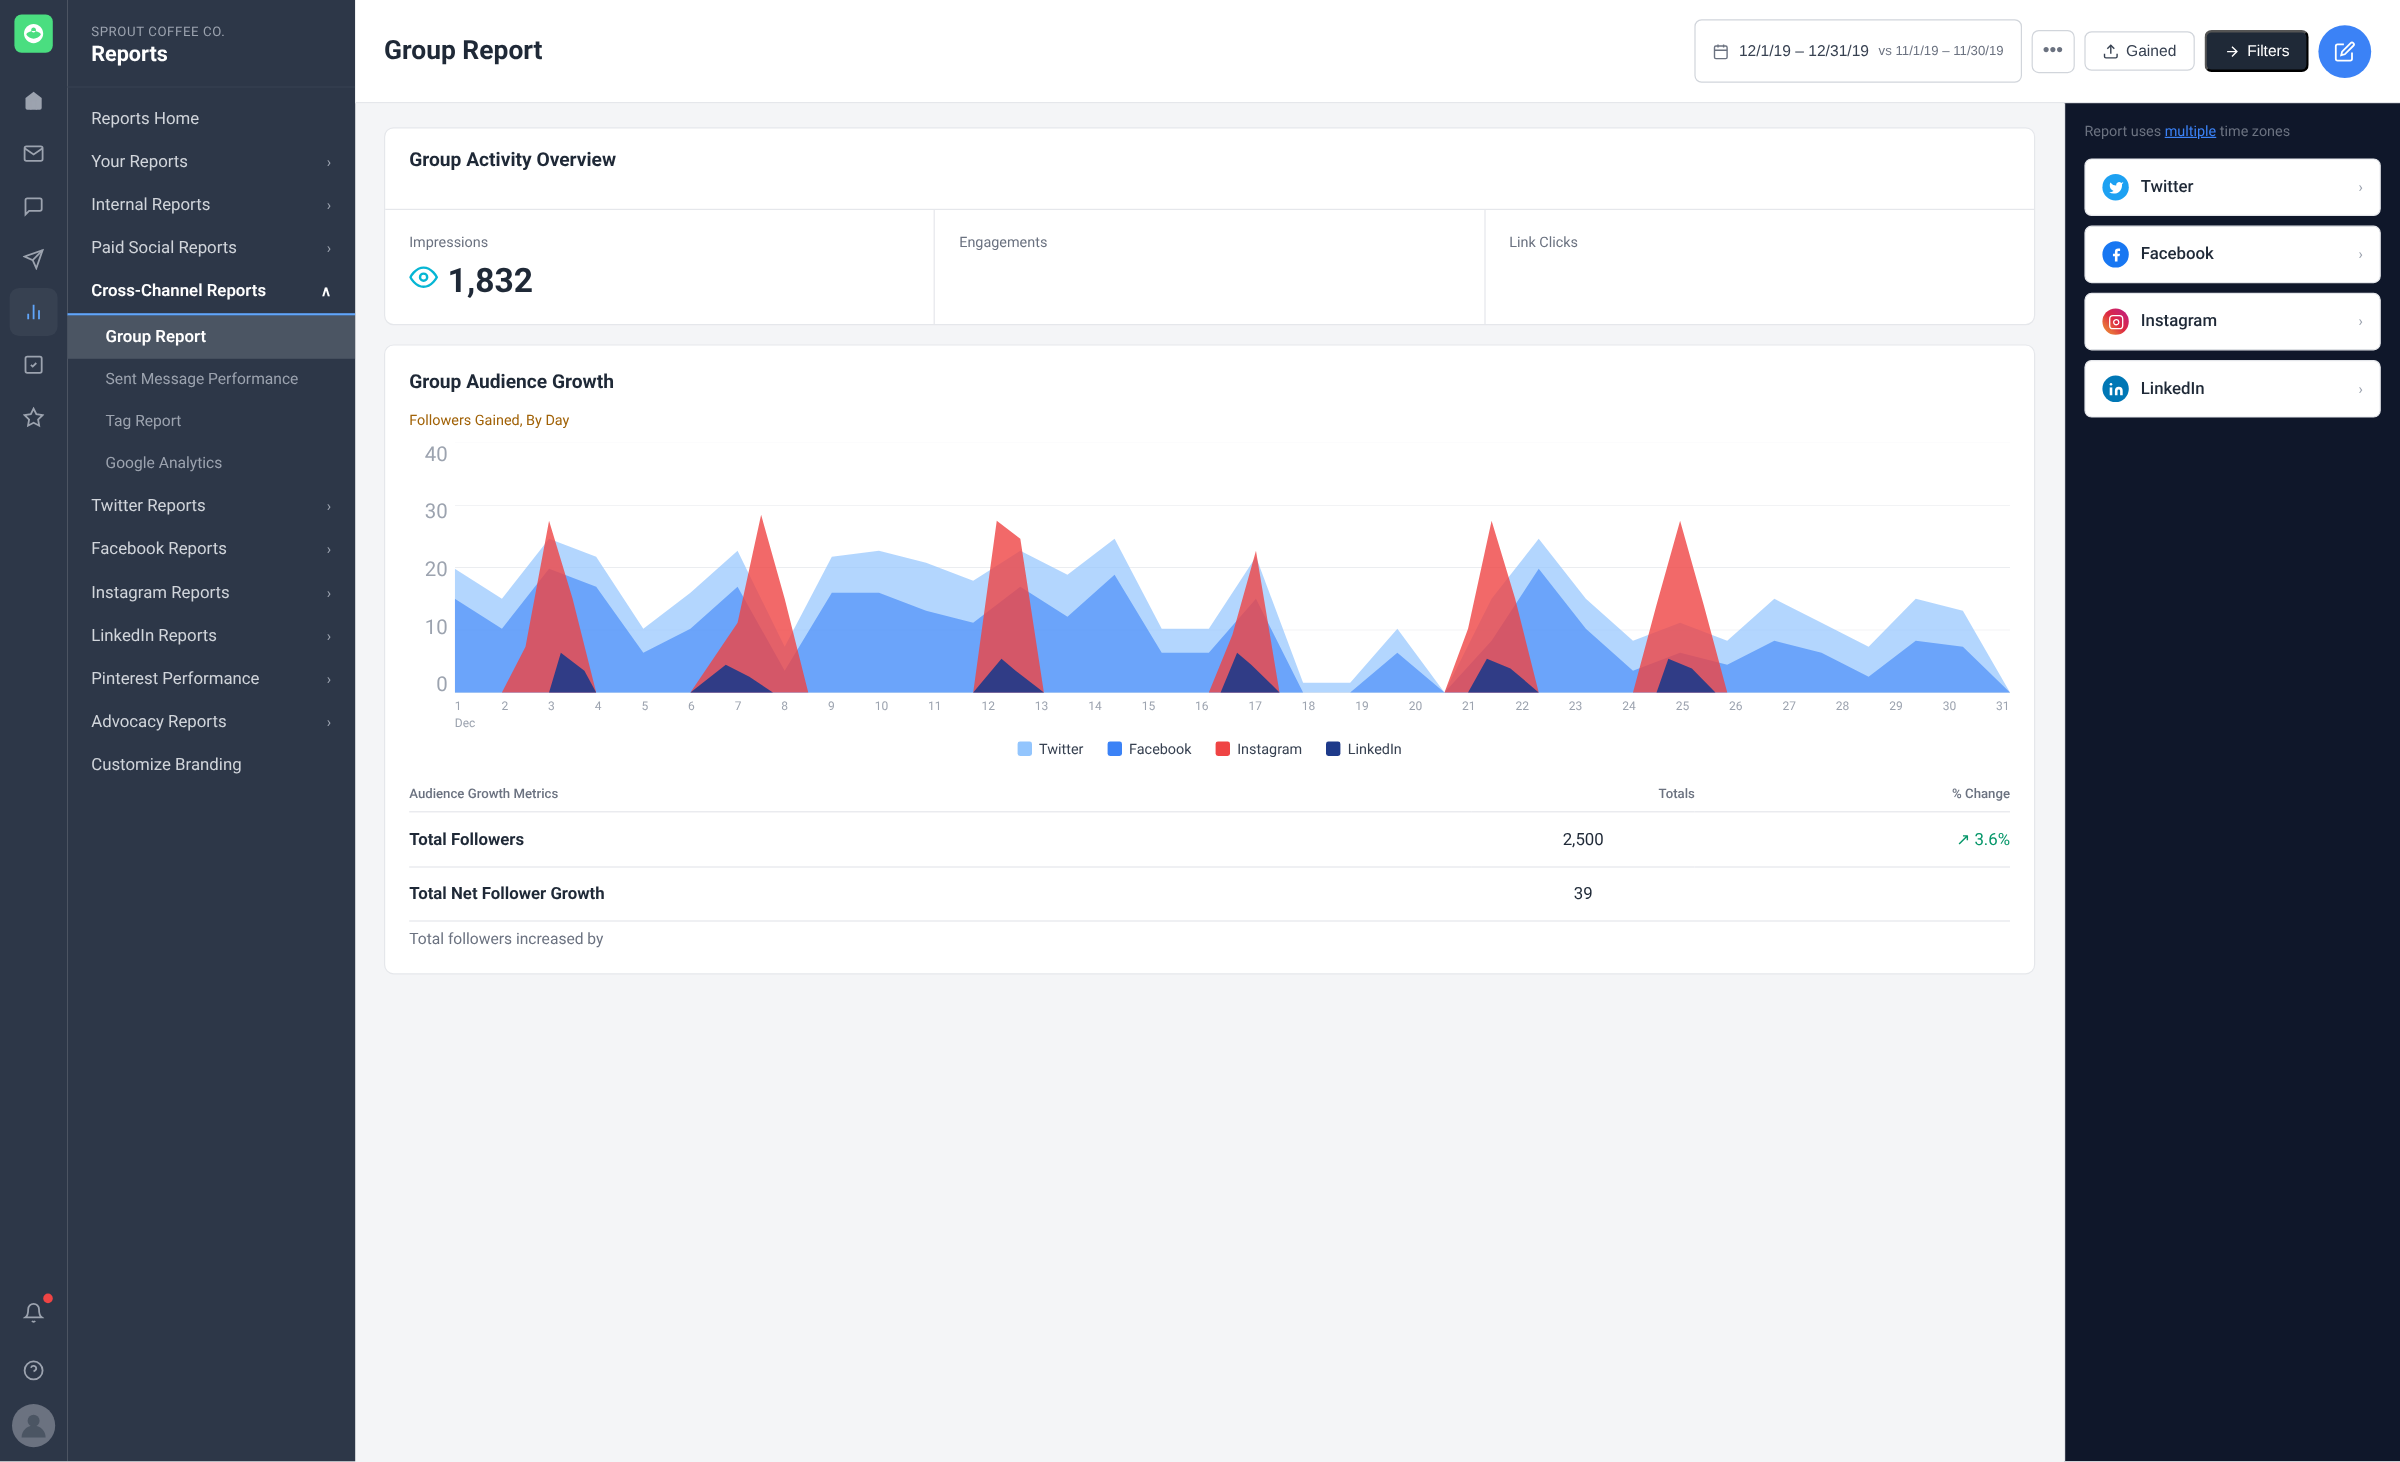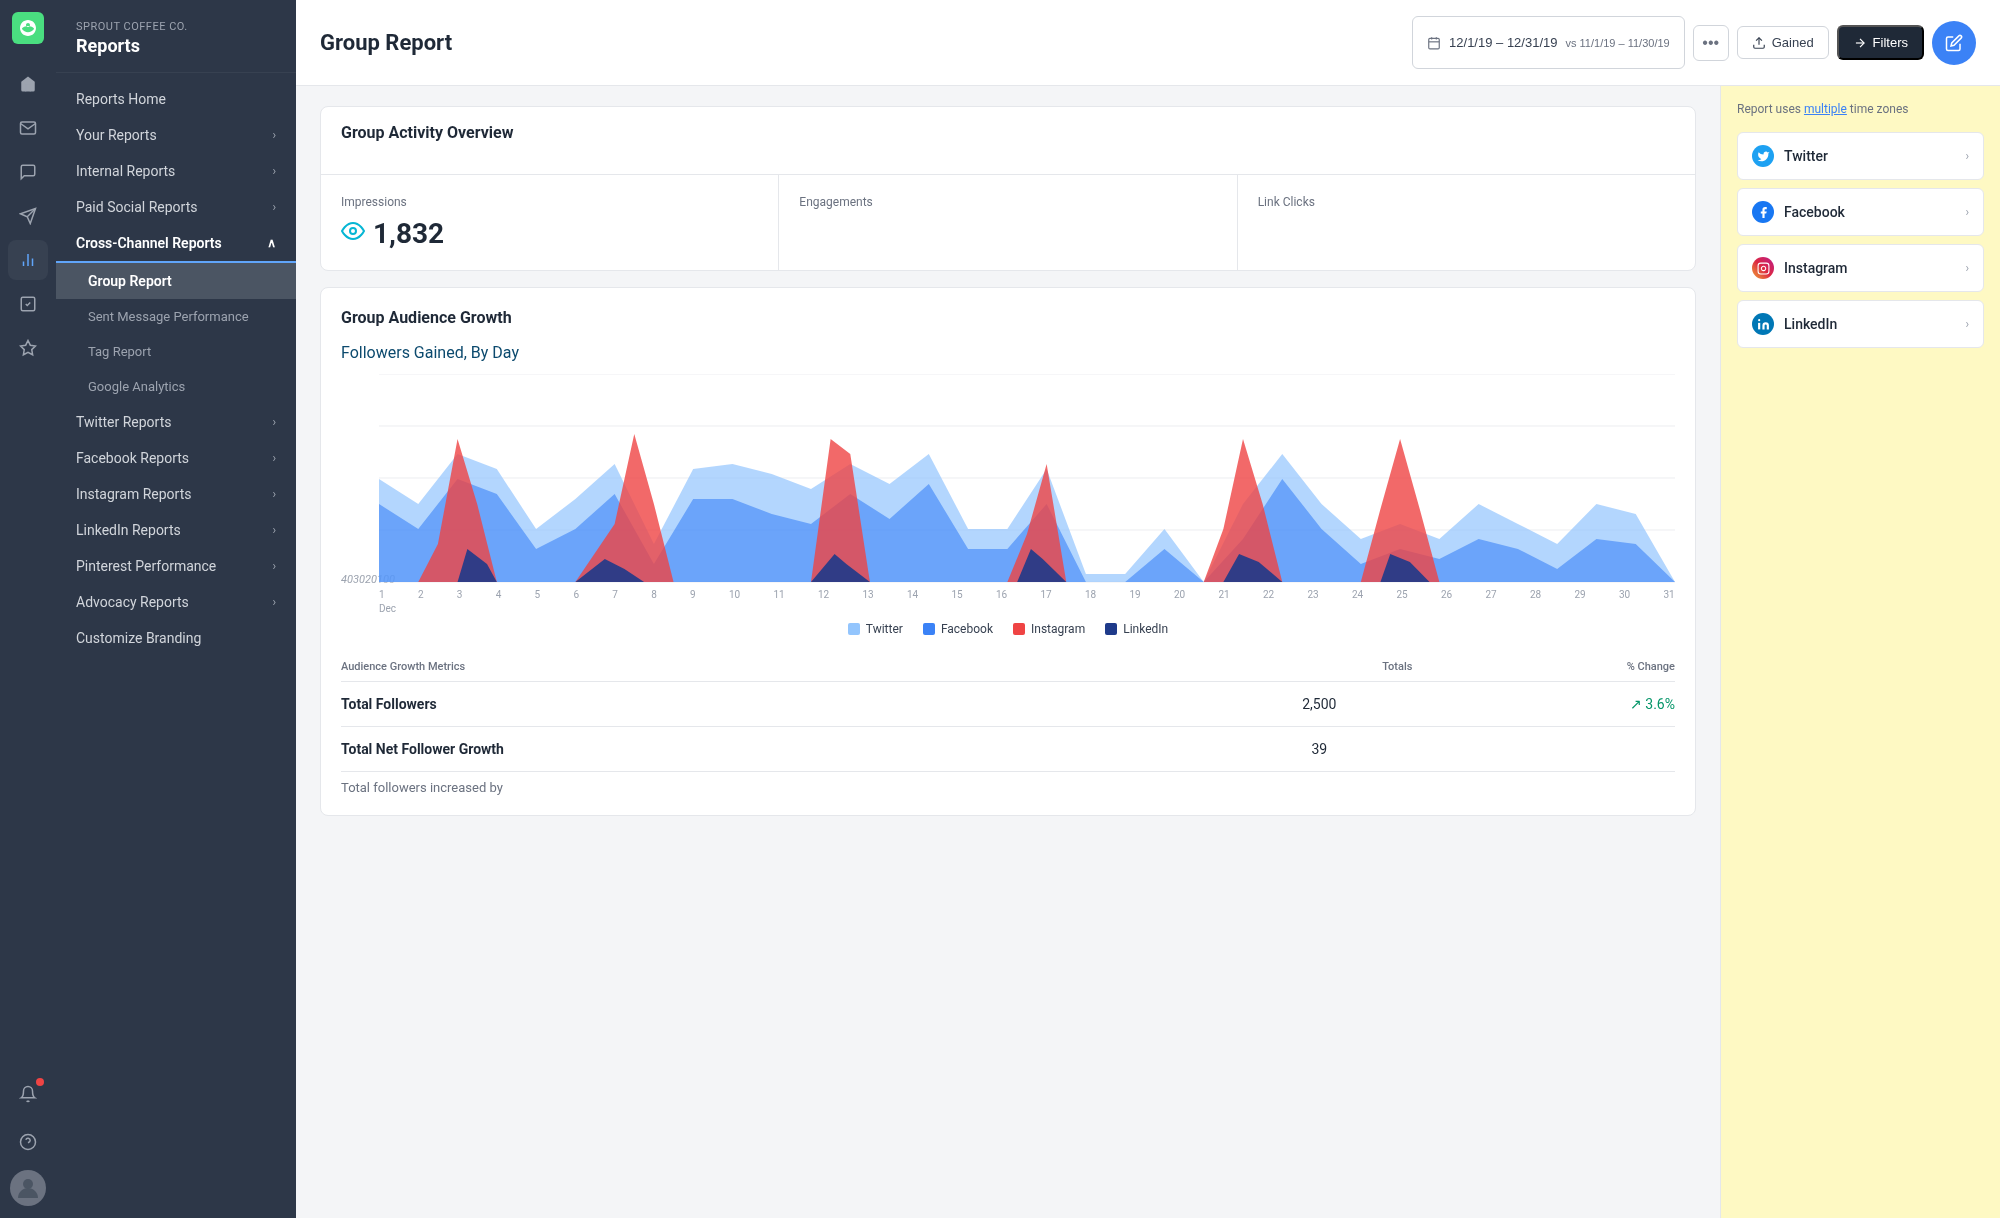--- a/index.html
+++ b/index.html
@@ -196,21 +196,21 @@
 
     .main-panel {
       flex: 1;
       padding: 20px 24px;
       overflow-y: auto;
     }
 
     .right-panel {
       width: 280px;
       padding: 16px;
-      background: #fef9c3;
+      background: #0f172a;
       border-left: 1px solid #e5e7eb;
       flex-shrink: 0;
     }
 
     
     .card {
       background: white;
       border-radius: 8px;
       border: 1px solid #e5e7eb;
       padding: 20px;
@@ -245,21 +245,21 @@
       align-items: center;
       gap: 8px;
       font-size: 28px;
       font-weight: 700;
       color: #1f2937;
     }
     .metric-icon { font-size: 22px; }
     .metric-icon.impressions { color: #06b6d4; }
     .metric-icon.engagements { color: #8b5cf6; }
     .metric-icon.clicks { color: #ef4444; }
-    .chart-subtitle { font-size: 16px; color: #0c4a6e; margin-bottom: 12px; }
+    .chart-subtitle { font-size: 12px; color: #a16207; margin-bottom: 12px; }
 
     .chart-legend {
       display: flex;
       gap: 20px;
       justify-content: center;
       margin-top: 8px;
       flex-wrap: wrap;
     }
     .legend-item {
       display: flex;
@@ -570,21 +570,21 @@
           </div>
         </div>
       </div>
 
       <div class="card">
         <div class="card-title">Group Audience Growth</div>
         <div class="chart-subtitle">Followers Gained, By Day</div>
 
         <div style="display:flex; position:relative; height:240px;">
 
-          <div style="width:38px; display:flex; justify-content:space-between; align-items:flex-end; padding-right:6px; padding-bottom:28px; font-size:11px; color:#9ca3af;font-style:italic;">
+          <div style="width:38px; display:flex; flex-direction:column; justify-content:space-between; align-items:flex-end; padding-right:6px; padding-bottom:28px; font-size:17px; color:#9ca3af;">
             <span>40</span>
             <span>30</span>
             <span>20</span>
             <span>10</span>
             <span>0</span>
           </div>
 
           <div style="flex:1; position:relative;">
             <svg width="100%" height="210" viewBox="0 0 660 210" preserveAspectRatio="none">
 

